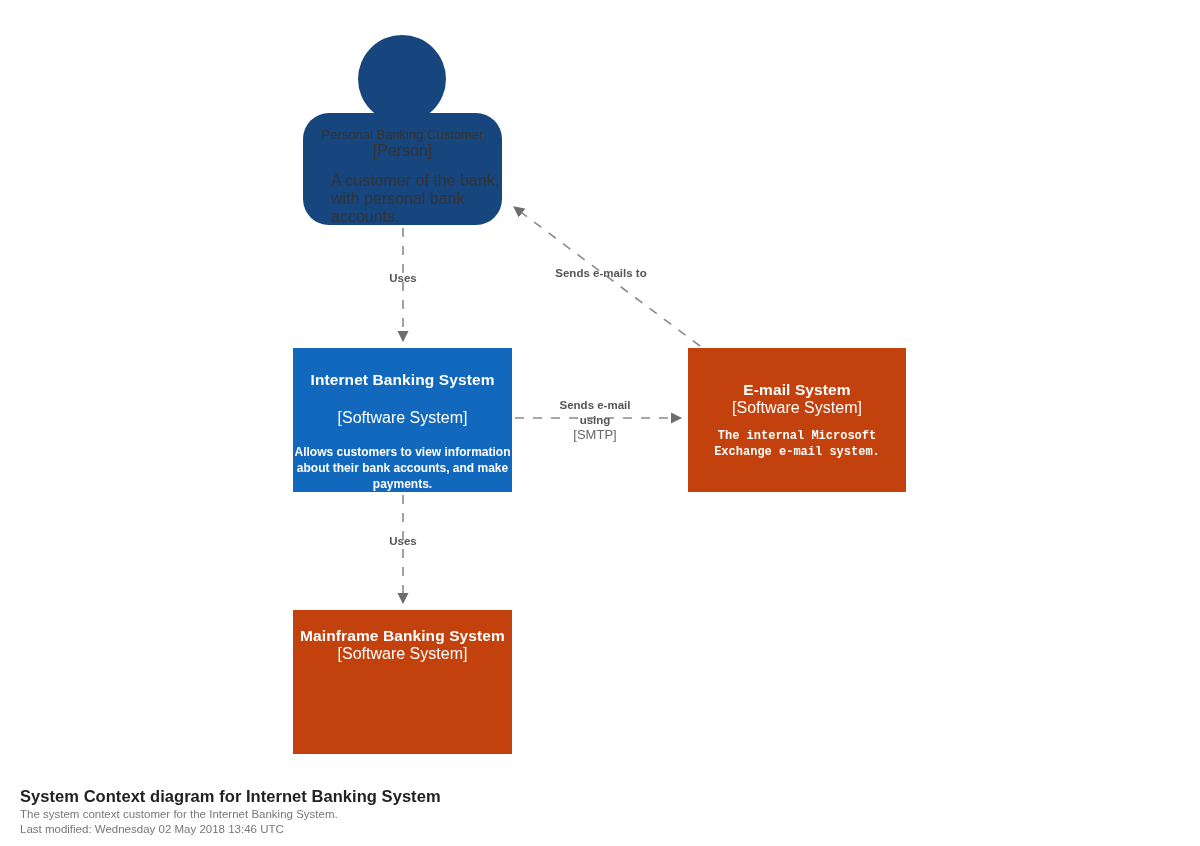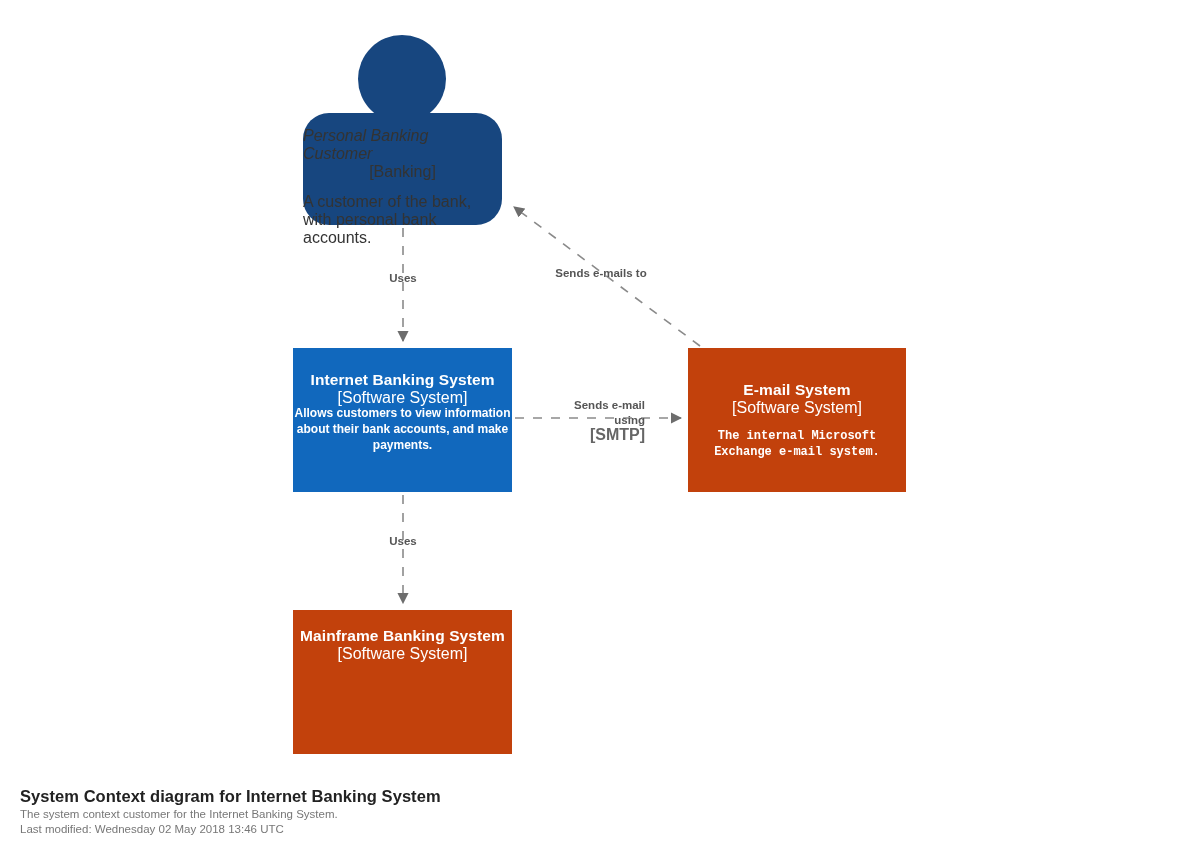--- a/index.html
+++ b/index.html
@@ -88,37 +88,38 @@
     width: 199px;
     height: 112px;
     border-radius: 26px;
     background: #17467f;
     display: flex;
     flex-direction: column;
     align-items: center;
     padding-top: 14px;
     box-sizing: border-box;
   }
-  .person-body .n-title { font-size: 16px; font-style: italic; }
-  .person-body .n-desc { margin-top: 12px; }
+  .person-body .n-title { font-size: 13px; }
+  .person-body .n-desc { margin-top: 12px; margin-left: 28px; }
 
   
   .box-blue {
     background: #1168bd;
   }
   .box-grey {
     background: #c2410c;
   }
 
   #node-internet-banking {
     left: 293px;
     top: 348px;
     width: 219px;
     height: 144px;
     padding-top: 22px;
+    justify-content: space-between;
   }
   #node-email {
     left: 688px;
     top: 348px;
     width: 218px;
     height: 144px;
     padding-top: 32px;
   }
   #node-mainframe {
     left: 293px;
@@ -135,26 +136,26 @@
     position: absolute;
     text-align: center;
     color: #555555;
     font-size: 11.5px;
     font-weight: bold;
     line-height: 15px;
     white-space: nowrap;
   }
   .rel-label .rel-tech {
     display: block;
-    font-size: 16px;
-    font-weight: bold;
+    font-size: 13px;
+    font-weight: normal;
     color: #666666;
     line-height: 13px;
   }
-  .rel-label.multiline { white-space: normal; text-align: right; }
+  .rel-label.multiline { white-space: normal; }
 
   #rel-uses-1 { left: 353px; top: 271px; width: 100px; }
   #rel-uses-2 { left: 353px; top: 534px; width: 100px; }
   #rel-sends-emails-to { left: 531px; top: 266px; width: 140px; }
   #rel-sends-email-using {
     left: 545px;
     top: 398px;
     width: 100px;
   }
 
@@ -204,21 +205,21 @@
 
     <g>
       <line x1="403" y1="495" x2="403" y2="603" stroke="#8a8a8a" stroke-width="1.6" stroke-dasharray="9 9" marker-end="url(#arrow-grey)"></line>
     </g>
   </svg>
 
   <div class="person">
     <div class="person-head"></div>
     <div class="person-body">
       <div class="n-title">Personal Banking Customer</div>
-      <div class="n-type">[Banking]</div>
+      <div class="n-type">[Person]</div>
       <div class="n-desc">A customer of the bank, with personal bank accounts.</div>
     </div>
   </div>
 
   <div class="node box-blue" id="node-internet-banking">
     <div class="n-title">Internet Banking System</div>
     <div class="n-type">[Software System]</div>
     <div class="n-desc">Allows customers to view information about their bank accounts, and make payments.</div>
   </div>
 

